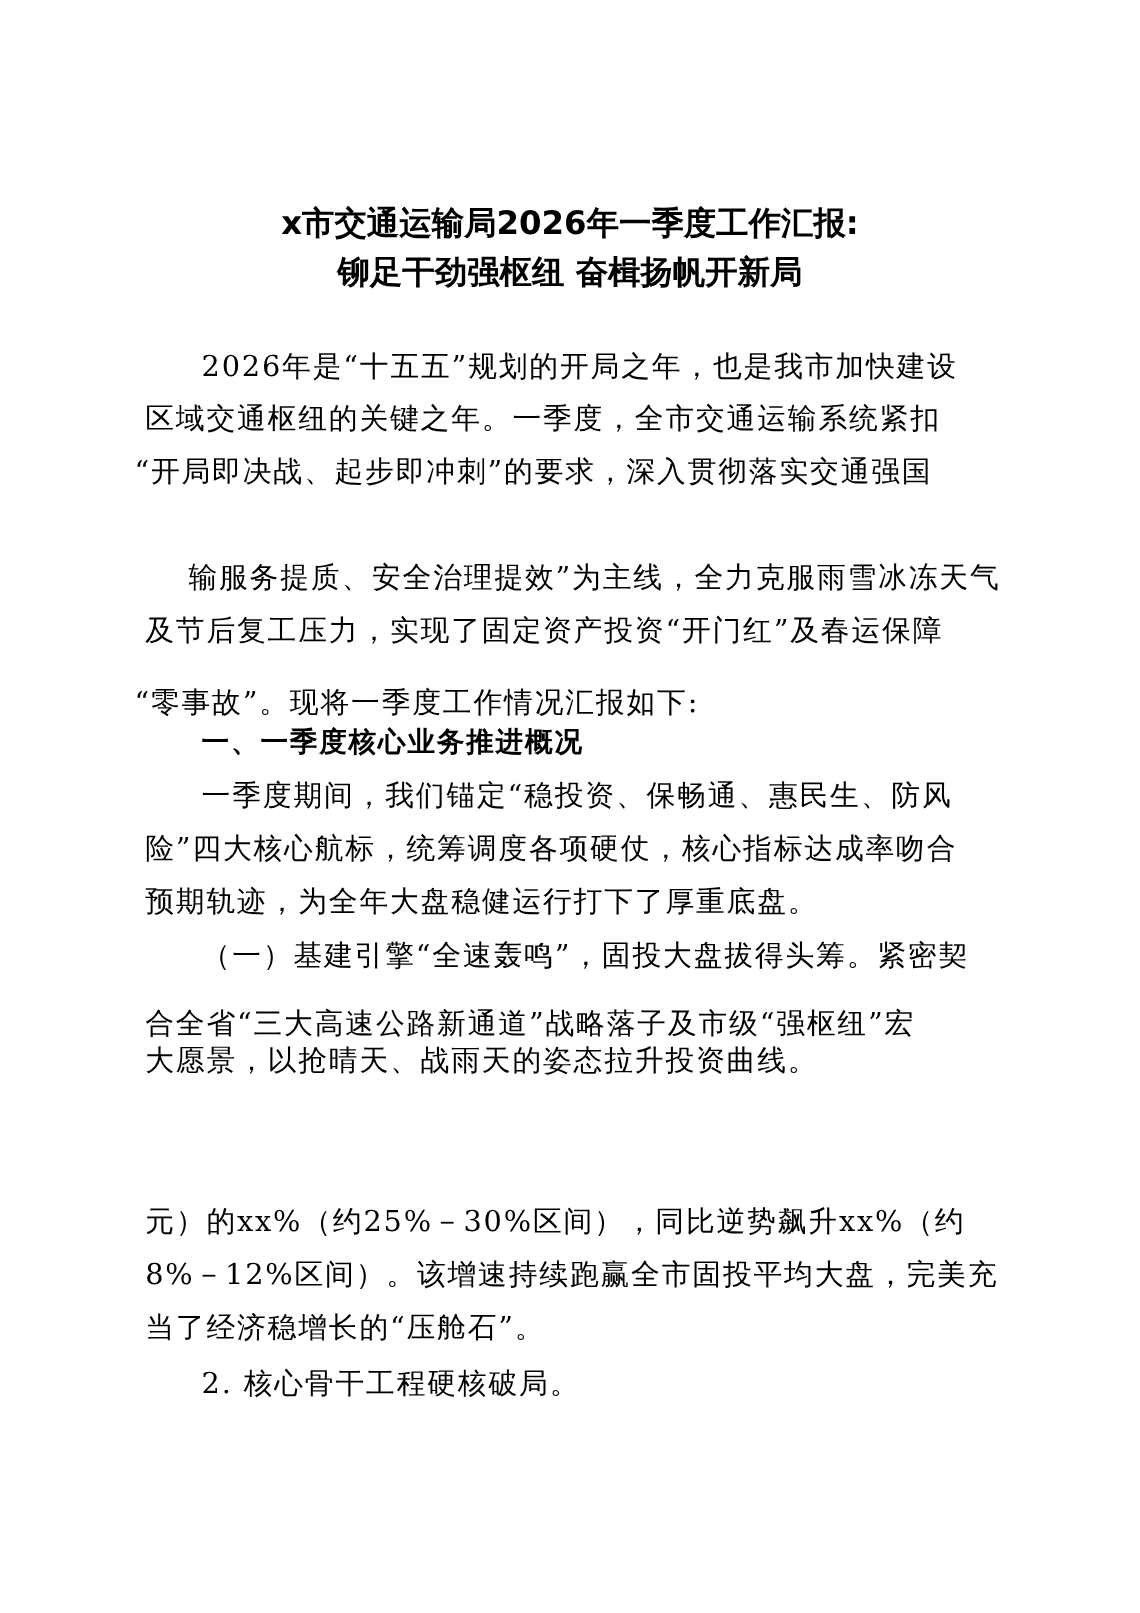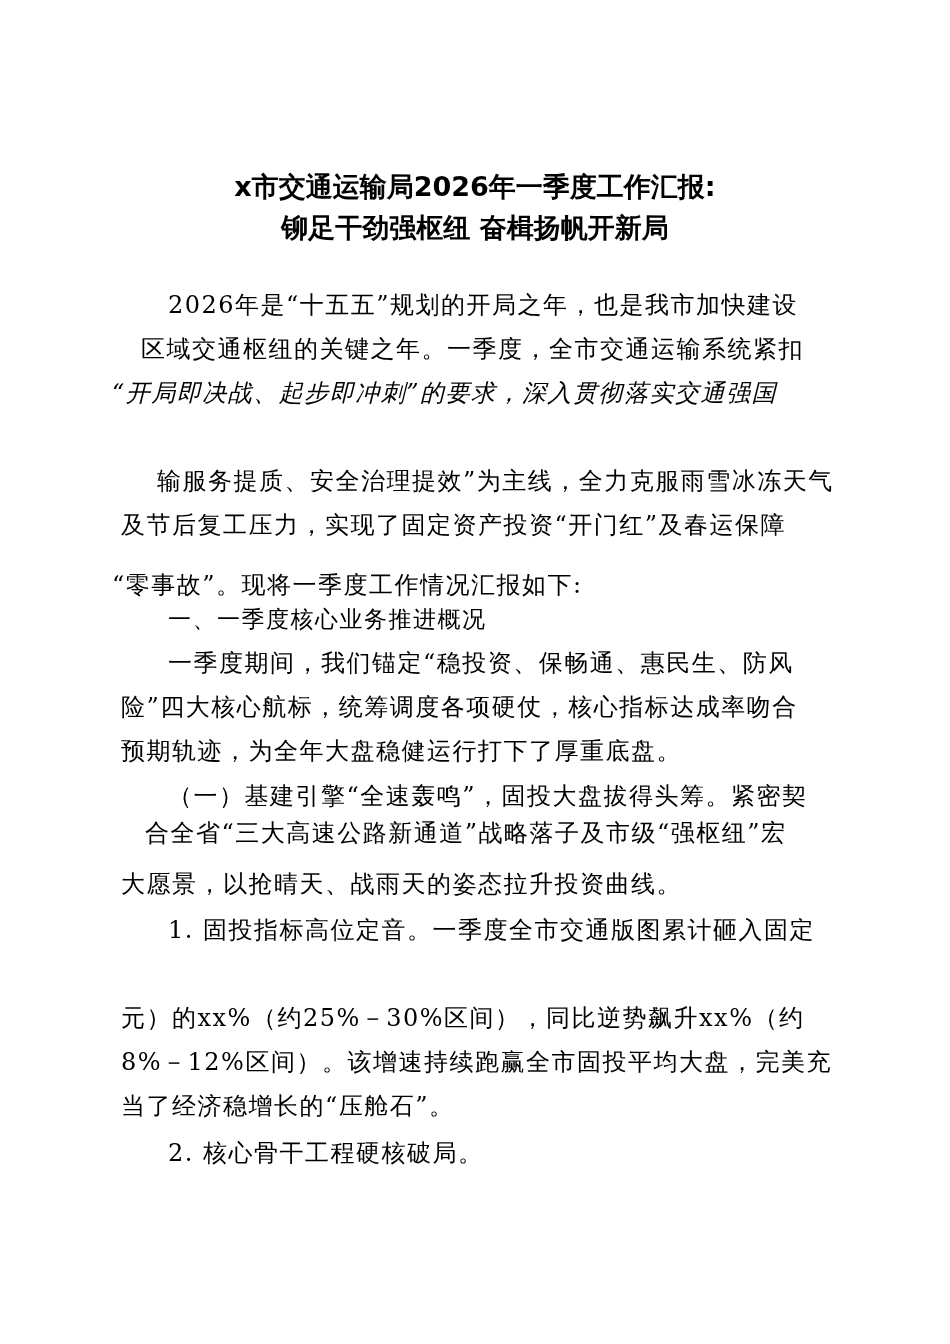--- a/index.html
+++ b/index.html
@@ -42,49 +42,48 @@
       width: 720px;
       font-size: 24px;
       line-height: 30px;
       white-space: nowrap;
       letter-spacing: 1.5px;
     }
     .line.indent { left: 168px; }
     .line.quote-start { left: 112px; }
     .heading {
       font-family: "DejaVu Sans", "Liberation Sans", sans-serif;
-      font-weight: normal;
+      font-weight: bold;
       font-size: 23px;
     }
   </style>
 </head>
 <body>
 
 <div class="page">
 
   <div class="title l1">x市交通运输局2026年一季度工作汇报:</div>
   <div class="title l2">铆足干劲强枢纽 奋楫扬帆开新局</div>
 
   <div class="line indent" style="top:290px;">2026年是“十五五”规划的开局之年，也是我市加快建设</div>
-  <div class="line" style="top:334px;margin-left:20px;">区域交通枢纽的关键之年。一季度，全市交通运输系统紧扣</div>
-  <div class="line quote-start" style="top:378px;font-style:italic;">“开局即决战、起步即冲刺”的要求，深入贯彻落实交通强国</div>
+  <div class="line" style="top:334px;">区域交通枢纽的关键之年。一季度，全市交通运输系统紧扣</div>
+  <div class="line quote-start" style="top:378px;">“开局即决战、起步即冲刺”的要求，深入贯彻落实交通强国</div>
   <div class="line" style="top:466px;margin-left:36px;">输服务提质、安全治理提效”为主线，全力克服雨雪冰冻天气</div>
   <div class="line" style="top:510px;">及节后复工压力，实现了固定资产投资“开门红”及春运保障</div>
   <div class="line quote-start" style="top:570px;">“零事故”。现将一季度工作情况汇报如下:</div>
 
   <div class="line indent heading" style="top:604px;">一、一季度核心业务推进概况</div>
 
   <div class="line indent" style="top:648px;">一季度期间，我们锚定“稳投资、保畅通、惠民生、防风</div>
   <div class="line" style="top:692px;">险”四大核心航标，统筹调度各项硬仗，核心指标达成率吻合</div>
   <div class="line" style="top:736px;">预期轨迹，为全年大盘稳健运行打下了厚重底盘。</div>
 
   <div class="line indent" style="top:781px;">（一）基建引擎“全速轰鸣”，固投大盘拔得头筹。紧密契</div>
-  <div class="line" style="top:818px;margin-left:24px;">合全省“三大高速公路新通道”战略落子及市级“强枢纽”宏</div>
+  <div class="line" style="top:838px;">合全省“三大高速公路新通道”战略落子及市级“强枢纽”宏</div>
   <div class="line" style="top:869px;">大愿景，以抢晴天、战雨天的姿态拉升投资曲线。</div>
 
-  <div class="line indent" style="top:915px;">1. 固投指标高位定音。一季度全市交通版图累计砸入固定</div>
   <div class="line" style="top:1003px;">元）的xx%（约25%－30%区间），同比逆势飙升xx%（约</div>
   <div class="line" style="top:1047px;">8%－12%区间）。该增速持续跑赢全市固投平均大盘，完美充</div>
   <div class="line" style="top:1091px;">当了经济稳增长的“压舱石”。</div>
 
   <div class="line indent" style="top:1138px;">2. 核心骨干工程硬核破局。</div>
 
 </div>
 
 </body></html>

